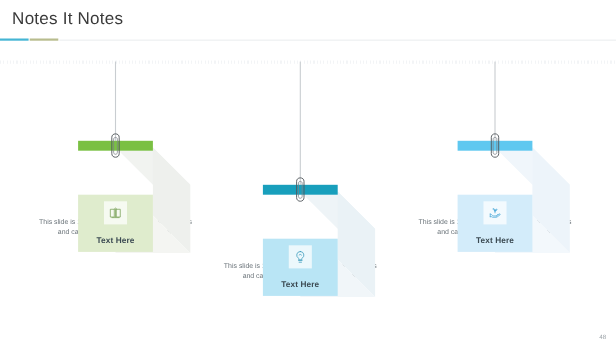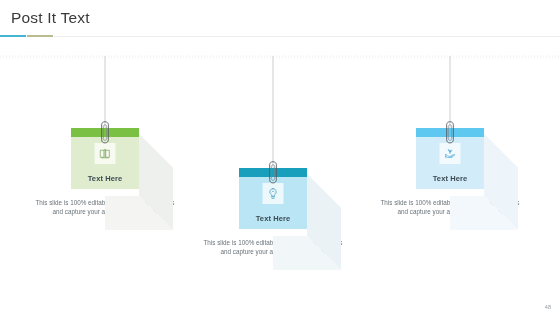--- a/index.html
+++ b/index.html
@@ -97,20 +97,21 @@
     z-index: 4;
   }
   .note-head {
     height: 9px;
     width: 100%;
   }
   .note-body {
     height: 52px;
     width: 100%;
     position: relative;
+    margin-top: 40px;
   }
   .note-icon {
     position: absolute;
     left: 50%;
     top: 6px;
     transform: translateX(-50%);
     width: 21px; height: 21px;
     background: rgba(255,255,255,.72);
     display: flex;
     align-items: center;
@@ -151,21 +152,21 @@
     font-size: 5.6px;
     color: #9aa1a6;
   }
 </style>
 </head>
 <body>
 
 <div id="slide">
 
   <div id="header">
-    <div id="page-title">Post It Text</div>
+    <div id="page-title">Notes It Notes</div>
     <div class="rule" id="rule-blue"></div>
     <div class="rule" id="rule-olive"></div>
     <div class="rule" id="rule-rest"></div>
   </div>
   <div id="texture-band"></div>
 
   <div id="notes">
 
     <div class="note-group" style="left:30px; top:0px; height:180px;">
       <div class="thread" style="top:0px; height:72px;"></div>

